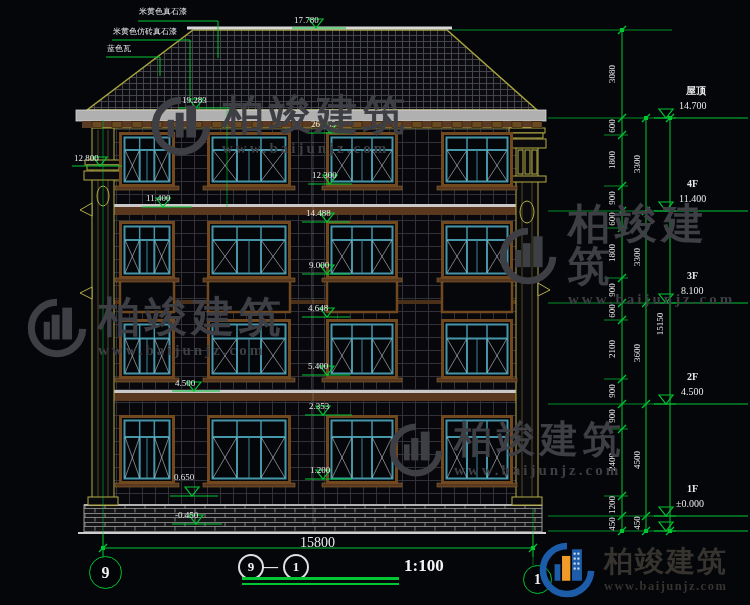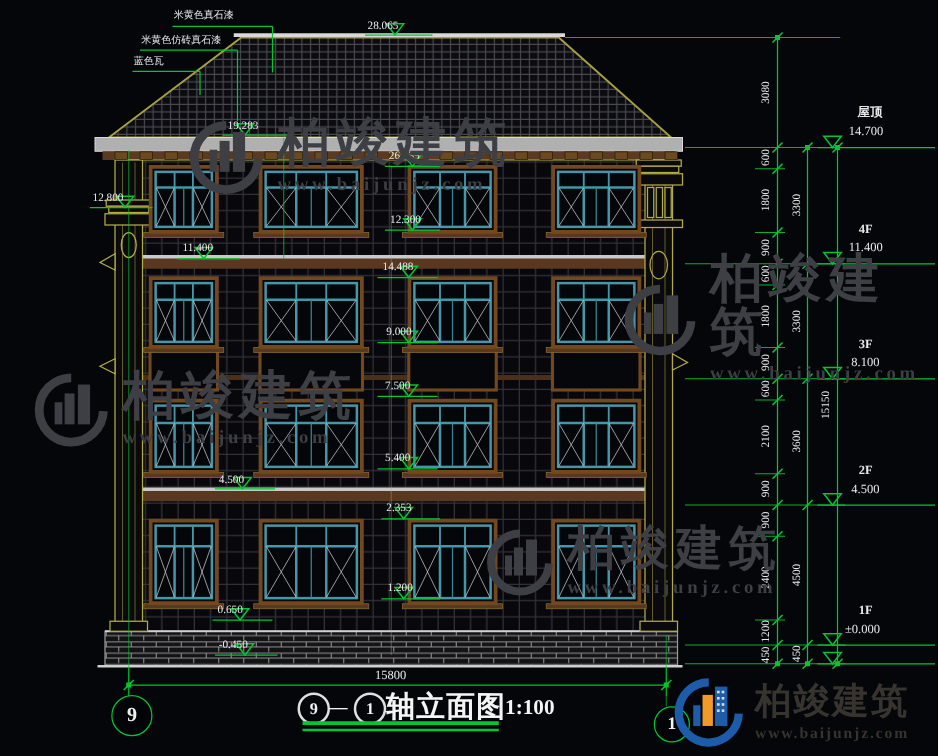--- a/index.html
+++ b/index.html
@@ -4,21 +4,21 @@
 <style>
   html,body{margin:0;padding:0;background:#000;}
   #stage{position:relative;width:750px;height:605px;background:#04060a;overflow:hidden;
          font-family:Liberation Serif, serif;}
   #gfx{position:absolute;left:0;top:0;}
   .t{position:absolute;color:#e9e9e9;font-size:9px;line-height:1.1;white-space:nowrap;}
   .rot{transform:translate(-50%,-50%) rotate(-90deg);}
   .note{font-size:8px;color:#ececec;}
   .fl{font-size:10px;font-weight:bold;}
   .flv{font-size:10px;}
-  .dimw{font-size:10px;}
+  .dimw{font-size:14px;}
   .bubble{position:absolute;border:1.6px solid #00c632;border-radius:50%;color:#eef2ee;
           display:flex;align-items:center;justify-content:center;font-weight:bold;background:rgba(0,0,0,.2);}
   .tcirc{position:absolute;width:22px;height:22px;border:2px solid #dfdfdf;border-radius:50%;
          color:#f2f2f2;display:flex;align-items:center;justify-content:center;font-size:13px;font-weight:bold;}
   .ttl{position:absolute;color:#f4f4f4;font-weight:bold;}
   .uline{position:absolute;background:#00c632;height:2.5px;}
   .wm{position:absolute;display:flex;align-items:center;gap:10px;color:#3e3e45;}
   .wm-big{font-size:42px;font-weight:bold;letter-spacing:5px;line-height:1;}
   .wm-url{font-size:15px;font-weight:bold;letter-spacing:3px;margin-top:4px;}
   .brand{position:absolute;display:flex;align-items:center;gap:8px;color:#37332f;}
@@ -464,34 +464,34 @@
       <line x1="103" y1="120" x2="103" y2="556" stroke="#00c632" stroke-width="0.9" opacity="0.6"></line>
       <line x1="533" y1="508" x2="533" y2="565" stroke="#00c632" stroke-width="0.9" opacity="0.6"></line>
       <line x1="227" y1="110" x2="227" y2="207" stroke="#00c632" stroke-width="0.8" opacity="0.8"></line>
       <line x1="313" y1="133" x2="313" y2="524" stroke="#aab2b2" stroke-width="0.7" opacity="0.45"></line>
     </svg>
 
   <span class="t note" style="left:139px;top:8px">米黄色真石漆</span>
   <span class="t note" style="left:113px;top:28px">米黄色仿砖真石漆</span>
   <span class="t note" style="left:107px;top:45px">蓝色瓦</span>
 
-  <span class="t" style="left:294px;top:16px">28.065</span>
+  <span class="t" style="left:294px;top:16px">17.780</span>
   <span class="t" style="left:182px;top:96px">19.283</span>
   <span class="t" style="left:311px;top:120px">26.735</span>
   <span class="t" style="left:74px;top:154px">12.800</span>
   <span class="t" style="left:312px;top:171px">12.300</span>
   <span class="t" style="left:146px;top:194px">11.400</span>
   <span class="t" style="left:306px;top:209px">14.488</span>
   <span class="t" style="left:309px;top:261px">9.000</span>
-  <span class="t" style="left:308px;top:304px">7.500</span>
+  <span class="t" style="left:308px;top:304px">4.648</span>
   <span class="t" style="left:308px;top:362px">5.400</span>
   <span class="t" style="left:175px;top:379px">4.500</span>
   <span class="t" style="left:309px;top:402px">2.353</span>
   <span class="t" style="left:310px;top:466px">1.200</span>
-  <span class="t" style="left:174px;top:483px">0.650</span>
+  <span class="t" style="left:174px;top:473px">0.650</span>
   <span class="t" style="left:175px;top:511px">-0.450</span>
 
   <span class="t fl" style="left:686px;top:85px">屋顶</span>
   <span class="t flv" style="left:679px;top:100px">14.700</span>
   <span class="t fl" style="left:687px;top:178px">4F</span>
   <span class="t flv" style="left:679px;top:193px">11.400</span>
   <span class="t fl" style="left:687px;top:270px">3F</span>
   <span class="t flv" style="left:681px;top:285px">8.100</span>
   <span class="t fl" style="left:687px;top:371px">2F</span>
   <span class="t flv" style="left:681px;top:386px">4.500</span>
@@ -519,21 +519,20 @@
   <span class="t rot" style="left:638px;top:523px">450</span>
   <span class="t rot" style="left:661px;top:324px">15150</span>
   <span class="t dimw" style="left:300px;top:535px">15800</span>
 
   <div class="bubble" style="left:89px;top:556px;width:31px;height:31px;font-size:16px">9</div>
   <div class="bubble" style="left:523px;top:565px;width:27px;height:27px;font-size:14px">1</div>
 
   <div class="tcirc" style="left:238px;top:554px">9</div>
   <span class="ttl" style="left:263px;top:558px;font-size:15px">—</span>
   <div class="tcirc" style="left:283px;top:554px">1</div>
-  <span class="ttl" style="left:309px;top:550px;font-size:23px;letter-spacing:1px">轴立面图</span>
   <span class="ttl" style="left:404px;top:556px;font-size:17px">1:100</span>
   <div class="uline" style="left:242px;top:577px;width:157px"></div>
   <div class="uline" style="left:242px;top:582.5px;width:157px"></div>
 
   <div class="wm" style="left:150px;top:94px">
     <svg width="62" height="62" viewBox="0 0 70 70">
       <path d="M35 6 A29 29 0 1 0 64 36" fill="none" stroke="#3e3e45" stroke-width="8"></path>
       <rect x="20" y="28" width="7" height="20" fill="#3e3e45"></rect>
       <rect x="29" y="20" width="9" height="28" fill="#3e3e45"></rect>
       <rect x="41" y="12" width="11" height="36" fill="#3e3e45"></rect>

